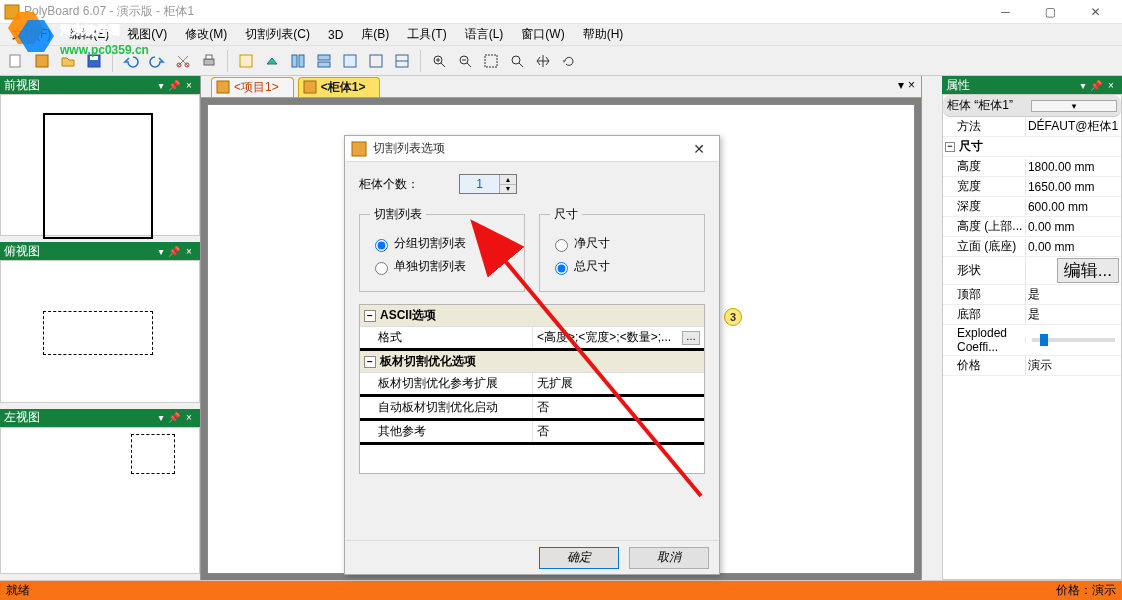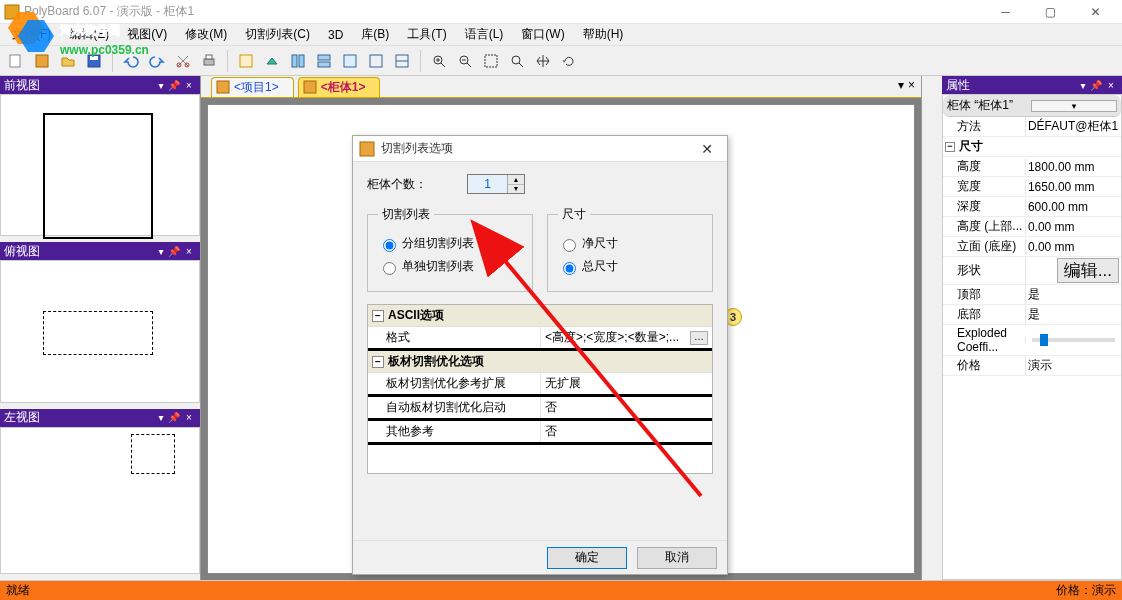--- a/index.html
+++ b/index.html
@@ -13,36 +13,36 @@
   
   .menubar { height: 22px; background: #f0f0f0; display: flex; align-items: center; padding: 0 4px; gap: 2px; border-bottom: 1px solid #e0e0e0; }
   .menubar .menu { padding: 2px 8px; color: #000; }
   
   .toolbar-row { height: 30px; background: #f0f0f0; display: flex; align-items: center; padding: 2px 4px; gap: 2px; border-bottom: 1px solid #ccc; }
   .toolbar-row .sep { width: 1px; height: 22px; background: #ccc; margin: 0 4px; }
   .tbtn { width: 24px; height: 24px; display: flex; align-items: center; justify-content: center; border: 1px solid transparent; }
   
   .main { display: flex; height: calc(100% - 24px - 22px - 30px - 20px); }
   .left-col { width: 200px; background: #f0f0f0; display: flex; flex-direction: column; }
-  .panel-head { background: #4c1d95; color: #fff; height: 18px; display: flex; align-items: center; padding: 0 4px; font-size: 11px; }
+  .panel-head { background: #15803d; color: #fff; height: 18px; display: flex; align-items: center; padding: 0 4px; font-size: 11px; }
   .panel-head .title { flex: 1; }
   .panel-head .ctrl { width: 14px; text-align: center; color: #fff; font-size: 10px; }
   .panel-body { background: #fff; flex: 1; position: relative; border: 1px solid #ccc; }
   .left-panel { display: flex; flex-direction: column; margin-bottom: 6px; }
   
   .center-col { flex: 1; background: #808080; position: relative; border-left: 1px solid #999; border-right: 1px solid #999; overflow: hidden; }
   .doc-tabs-wrap { background: #f0f0f0; height: 22px; display: flex; align-items: center; padding-left: 10px; border-bottom: 1px solid #cca800; position: relative; }
   .doc-tab { height: 20px; padding: 2px 14px 2px 22px; margin-right: 4px; border-radius: 4px 4px 0 0; display: flex; align-items: center; position: relative; border: 1px solid #cca800; border-bottom: none;}
-  .doc-tab.inactive { background: #f5f5f5; color: #1d4ed8; }
-  .doc-tab.active { background: #ffe066; color: #be185d; font-weight: bold;}
+  .doc-tab.inactive { background: #f5f5f5; color: #c2410c; }
+  .doc-tab.active { background: #ffe066; color: #0f172a; font-weight: bold;}
   .doc-tab .xicon { position: absolute; left: 4px; top: 2px; width: 14px; height: 14px; }
   .doc-tabs-ctrls { position: absolute; right: 6px; top: 2px; display: flex; gap: 4px; }
   .doc-area { position: absolute; left: 6px; right: 6px; top: 28px; bottom: 6px; background: #fff; border: 1px solid #888; }
   
-  .dialog { position: absolute; left: 352px; top: 135px; width: 376px; height: 440px; background: #f0f0f0; border: 1px solid #aaa; box-shadow: 2px 2px 6px rgba(0,0,0,.25); display: flex; flex-direction: column; justify-content: space-between; }
+  .dialog { position: absolute; left: 344px; top: 135px; width: 376px; height: 440px; background: #f0f0f0; border: 1px solid #aaa; box-shadow: 2px 2px 6px rgba(0,0,0,.25); display: flex; flex-direction: column; justify-content: space-between; }
   .dialog-titlebar { height: 26px; background: #fff; display: flex; align-items: center; padding: 0 6px; border-bottom: 1px solid #ddd; }
   .dialog-titlebar .dicon { width: 16px; height: 16px; margin-right: 6px; }
   .dialog-titlebar .dtitle { flex: 1; color: #333; }
   .dialog-titlebar .dclose { width: 28px; text-align: center; font-size: 14px; color: #333; }
   .dialog-body { flex: 1; padding: 12px 14px; }
   .di-row { display: flex; align-items: center; margin-bottom: 8px; }
   .di-row label.lab { width: 100px; }
   .spin { display:inline-flex; align-items: stretch; border: 1px solid #7a7a7a; height: 20px;}
   .spin input { width: 40px; border: none; border-right: 1px solid #aaa; text-align: center; color: #06c; background: #e6f0fa; padding: 0 2px;}
   .spin .arrows { width: 16px; display:flex; flex-direction: column; }
@@ -56,21 +56,21 @@
   .two-col fieldset { flex: 1; }
   
   .pgrid { border: 1px solid #b5b5b5; background: #fff; height: 170px; margin-top: 8px; overflow: hidden; }
   .pgrid .cat { background: #ece9d8; font-weight: bold; padding: 2px 4px; border-bottom: 1px solid #ddd; display: flex; align-items: center; }
   .pgrid .cat .exp { width: 12px; height: 12px; border: 1px solid #888; margin-right: 4px; display:flex; align-items:center; justify-content:center; font-size:10px; line-height:1; background:#fff;}
   .pgrid .prop { display: flex; border-bottom: 3px solid #000000; }
   .pgrid .prop .pname { width: 50%; padding: 2px 4px 2px 18px; }
   .pgrid .prop .pval { width: 50%; padding: 2px 4px; border-left: 1px solid #e5e5e5; display:flex; align-items:center;}
   .pgrid .prop .pval .dots { margin-left:auto; width:18px; height:14px; background:#e9e9e9; border:1px solid #aaa; text-align:center; line-height:10px; font-size:10px;}
   .dialog-buttons { height: 34px; border-top: 1px solid #ddd; display: flex; align-items: center; justify-content: flex-end; padding: 0 10px; gap: 10px; background:#f0f0f0;}
-  .dialog-buttons button { width: 80px; height: 22px; background: #e1e1e1; border: 1px solid #adadad; }
+  .dialog-buttons button { width: 80px; height: 22px; background: #e1e1e1; border: 1px solid #adadad; font-style: italic; }
   .dialog-buttons button.primary { border: 1px solid #0078d7; }
   
   .right-col { width: 200px; background: #f0f0f0; display: flex; flex-direction: column; padding-left: 20px; }
   .props-body { flex: 1; background: #fff; border: 1px solid #ccc; overflow: hidden; }
   .props-body .objrow { background: #e5e5e5; padding: 2px 4px; display:flex; align-items:center; border-bottom:1px solid #ccc;border-radius:7px;}
   .props-body .objrow span { flex:1; }
   .props-body .objrow .dd { width:14px; text-align:center; border:1px solid #aaa; background:#f5f5f5; font-size:9px;}
   .props-body .prow { display: flex; border-bottom: 1px solid #eee; min-height: 16px; align-items:center;}
   .props-body .pname { width: 46%; padding: 1px 2px 1px 14px; }
   .props-body .pval { width: 54%; padding: 1px 2px; border-left: 1px solid #e5e5e5; display:flex; align-items:center;text-align:center;}

